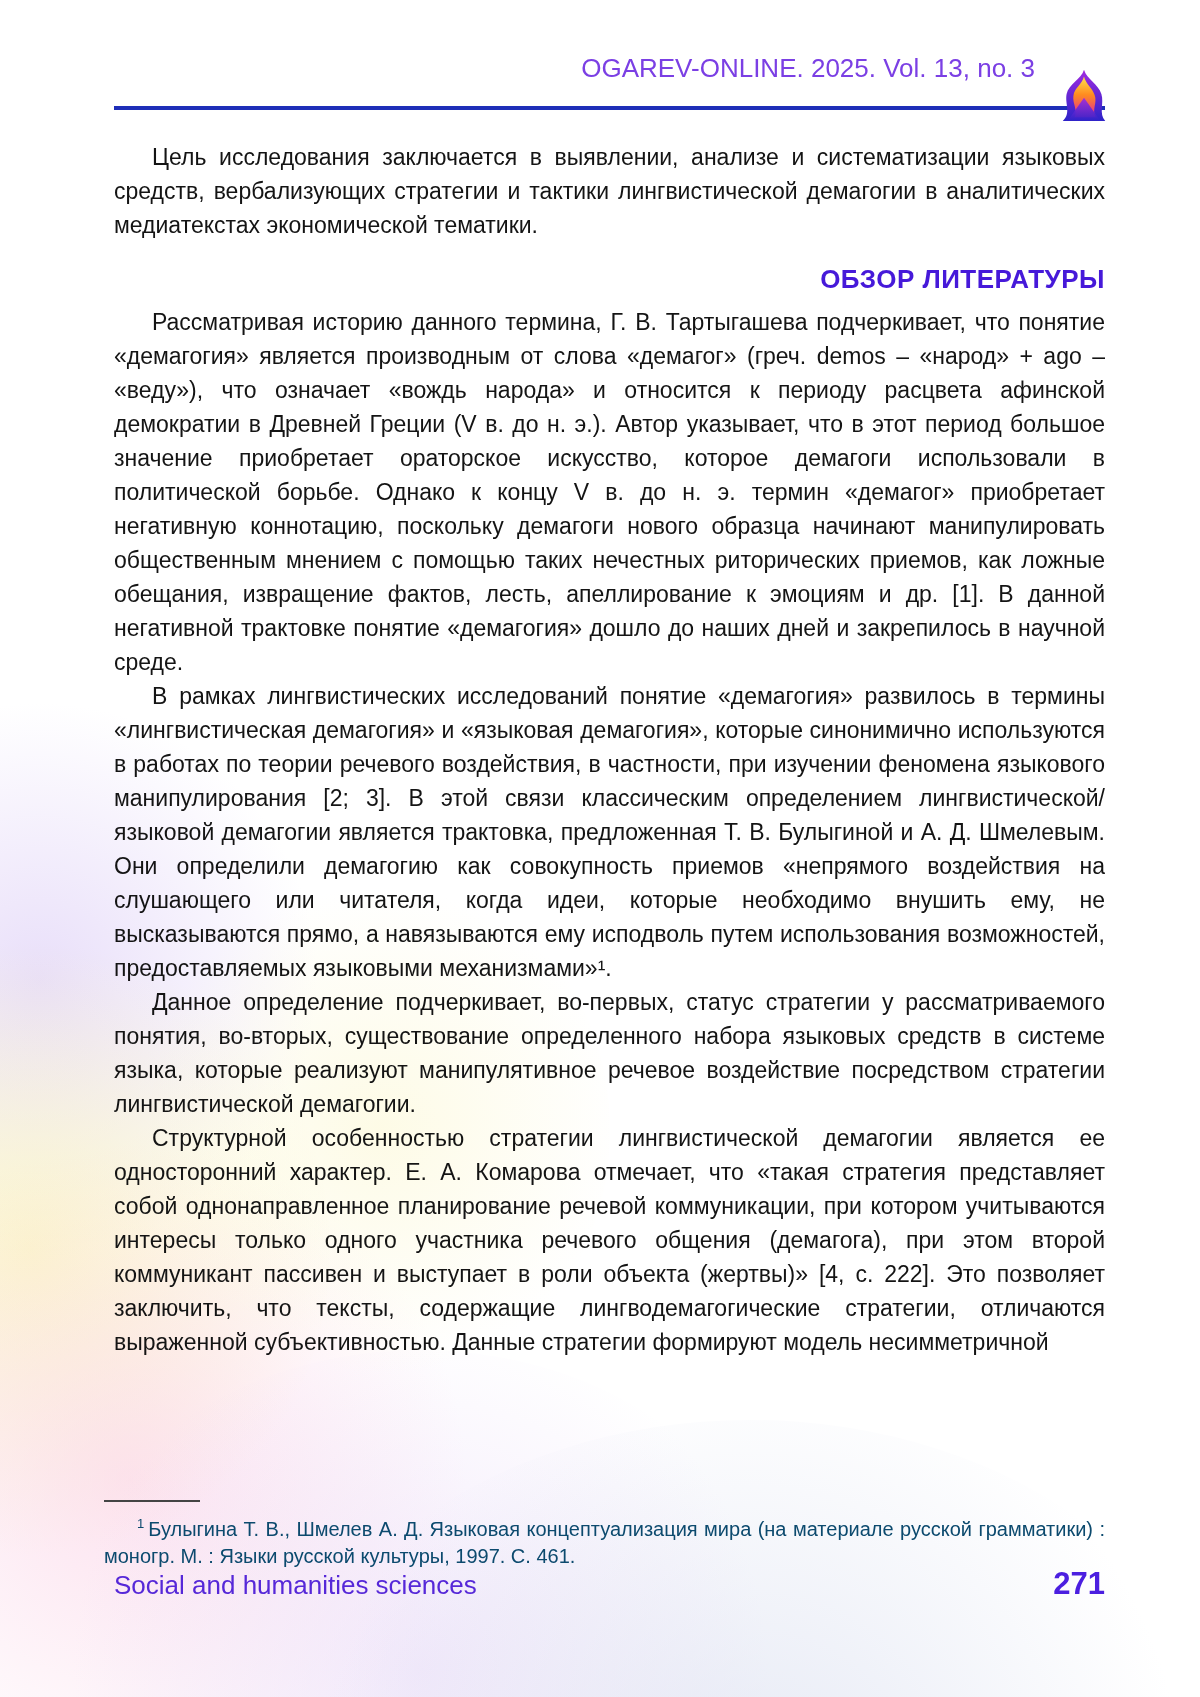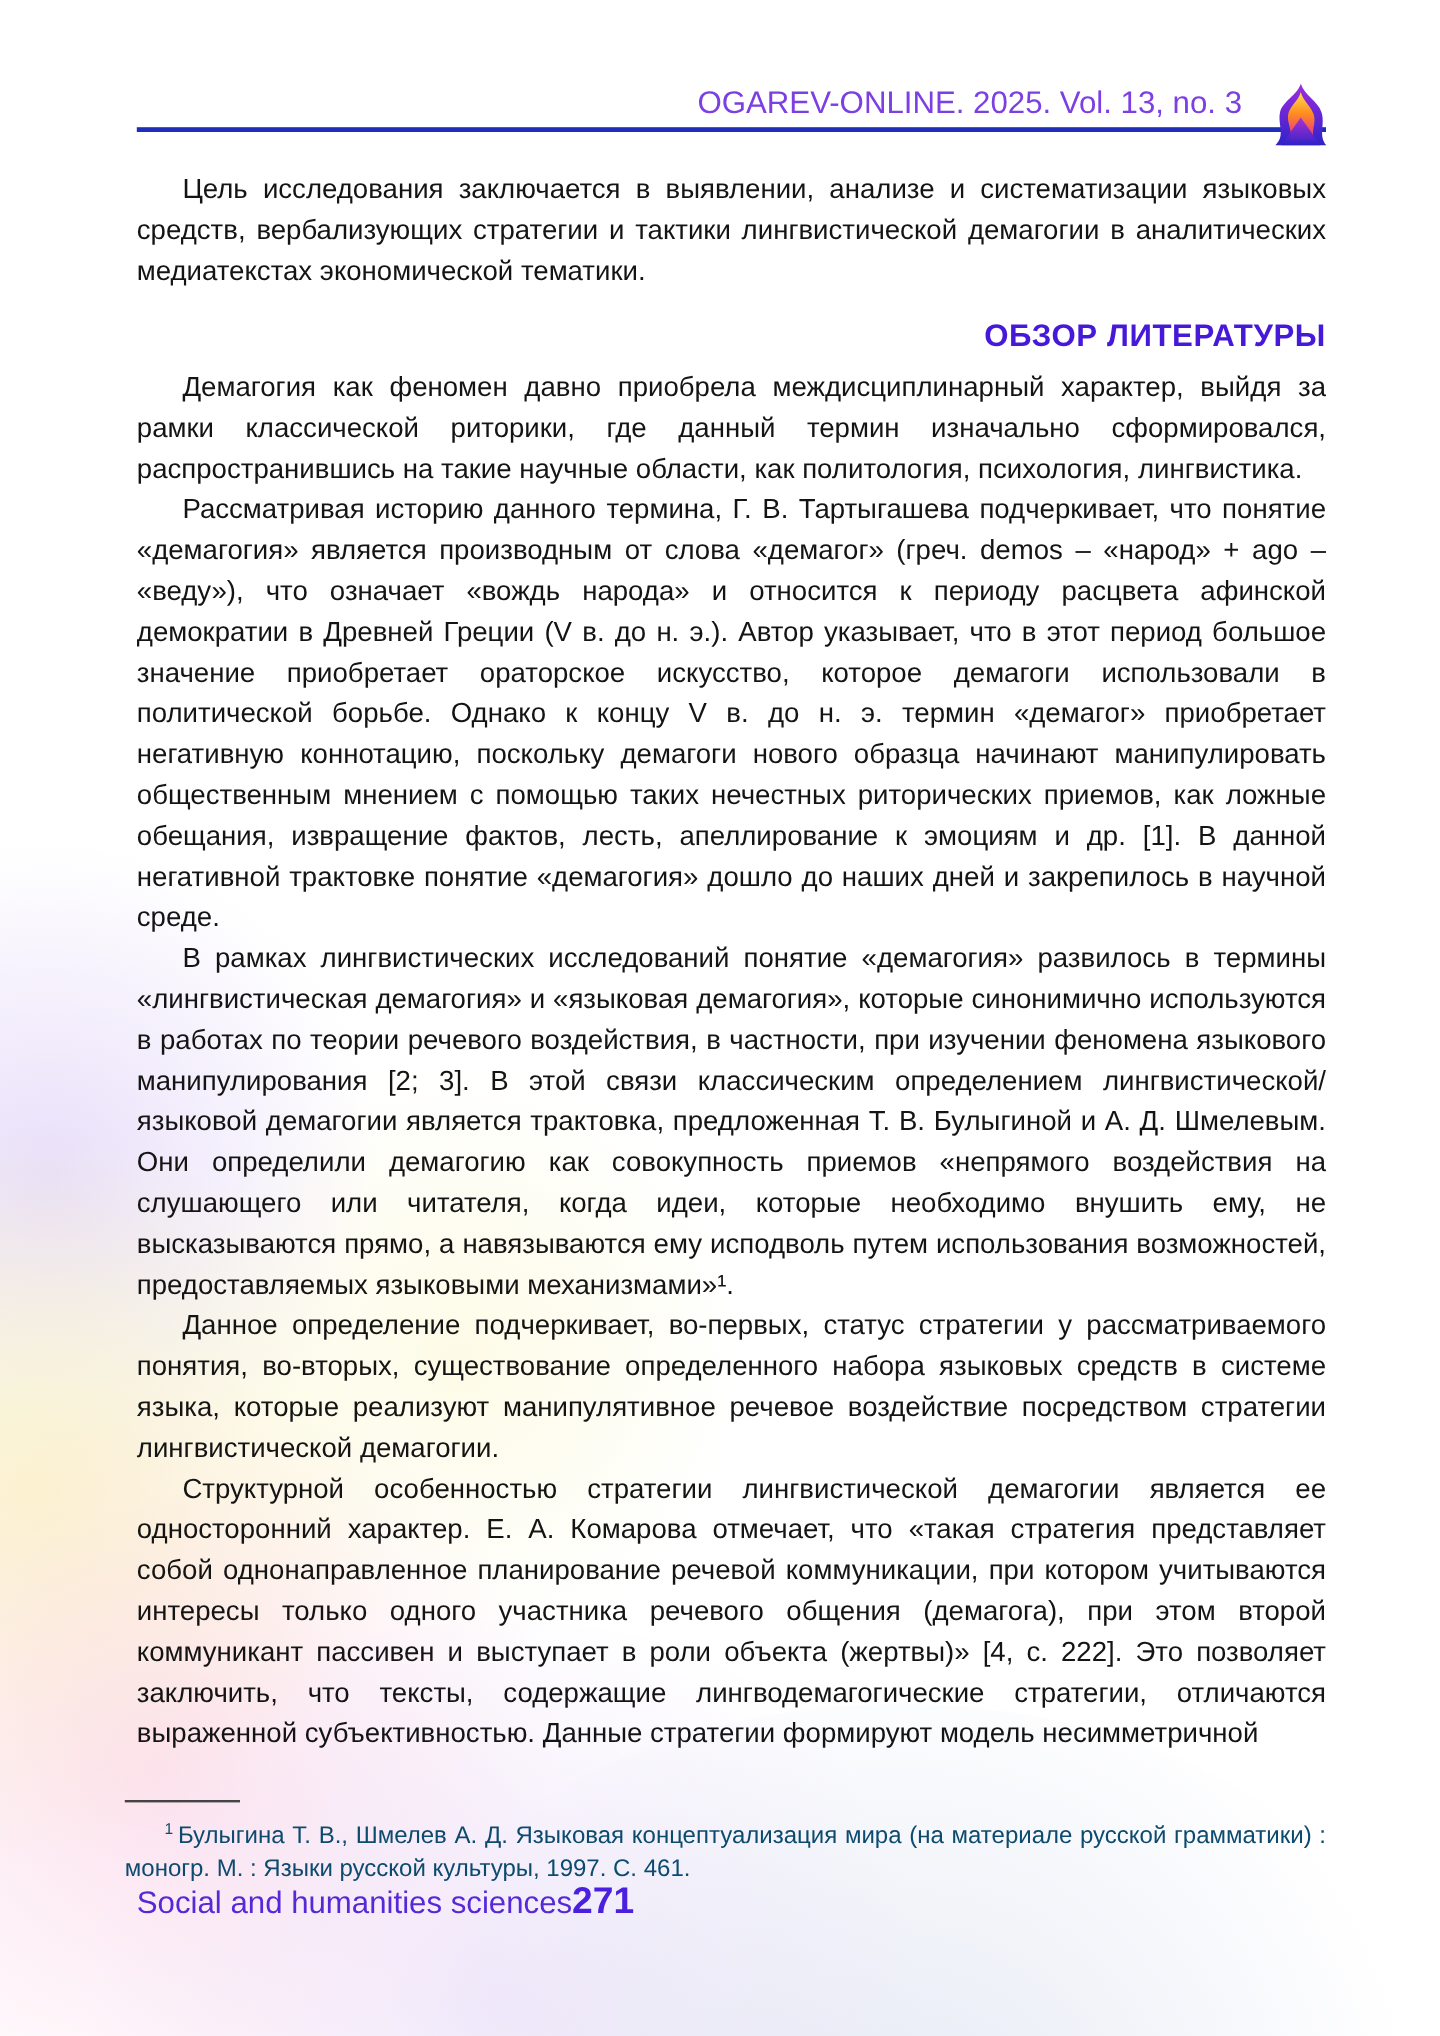--- a/index.html
+++ b/index.html
@@ -26,21 +26,21 @@
   .b6 { left: 260px;  top: 1420px; width: 980px; height: 760px;
         background: radial-gradient(circle, rgba(213,219,238,0.6), rgba(213,219,238,0) 70%); }
 
   .header {
     position: absolute;
     left: 114px; right: 95px; top: 0; height: 106px;
     border-bottom: 4px solid #1e2eb8;
     display: flex; align-items: flex-end; justify-content: flex-end;
   }
   .journal-title {
-    font-size: 26px; color: #7b3fe4; padding-bottom: 5px; padding-right: 70px;
+    font-size: 26px; color: #7b3fe4; padding-bottom: 22px; padding-right: 70px;
     white-space: nowrap;
   }
   .logo { position: absolute; right: -8px; bottom: -16px; line-height: 0; }
 
   .content {
     position: absolute;
     left: 114px; right: 95px; top: 140px; height: 1372px;
     overflow: hidden;
     text-align: justify;
     color: #141414;
@@ -61,21 +61,21 @@
     letter-spacing: 0.5px;
   }
 
   .footnote-block { position: absolute; left: 104px; right: 95px; top: 1500px; color: #0c4a6e; }
   .footnote-rule  { width: 96px; height: 2px; background: #444; margin-bottom: 8px; }
   .footnote-text  { margin: 0; font-size: 20px; line-height: 27px; text-indent: 33px; text-align: justify; }
   .footnote-text sup { font-size: 13px; margin-right: 4px; }
 
   .footer {
     position: absolute; left: 114px; right: 95px; top: 1566px;
-    display: flex; justify-content: flex-start; align-items: baseline;
+    display: flex; justify-content: space-between; align-items: baseline;
   }
   .footer-label { font-size: 26px; color: #5628d8; }
   .page-number  { font-size: 31px; font-weight: bold; color: #4b1fe0; }
 </style>
 </head>
 <body>
 
 <div class="page">
 
   <div class="blob b1"></div>
@@ -105,21 +105,20 @@
         <path fill="url(#gBlue)" d="M13 57 L30 33 L47 57 Z" opacity="0.92"></path>
       </svg>
     </span>
   </div>
 
   <div class="content">
     <p class="body-para">Цель исследования заключается в выявлении, анализе и систематизации языковых средств, вербализующих стратегии и тактики лингвистической демагогии в аналитических медиатекстах экономической тематики.</p>
 
     <h2 class="section-heading">ОБЗОР ЛИТЕРАТУРЫ</h2>
 
-    <p class="body-para">Демагогия как феномен давно приобрела междисциплинарный характер, выйдя за рамки классической риторики, где данный термин изначально сформировался, распространившись на такие научные области, как политология, психология, лингвистика.</p>
     <p class="body-para">Рассматривая историю данного термина, Г. В. Тартыгашева подчеркивает, что понятие «демагогия» является производным от слова «демагог» (греч. demos – «народ» + ago – «веду»), что означает «вождь народа» и относится к периоду расцвета афинской демократии в Древней Греции (V в. до н. э.). Автор указывает, что в этот период большое значение приобретает ораторское искусство, которое демагоги использовали в политической борьбе. Однако к концу V в. до н. э. термин «демагог» приобретает негативную коннотацию, поскольку демагоги нового образца начинают манипулировать общественным мнением с помощью таких нечестных риторических приемов, как ложные обещания, извращение фактов, лесть, апеллирование к эмоциям и др. [1]. В данной негативной трактовке понятие «демагогия» дошло до наших дней и закрепилось в научной среде.</p>
     <p class="body-para">В рамках лингвистических исследований понятие «демагогия» развилось в термины «лингвистическая демагогия» и «языковая демагогия», которые синонимично используются в работах по теории речевого воздействия, в частности, при изучении феномена языкового манипулирования [2; 3]. В этой связи классическим определением лингвистической/языковой демагогии является трактовка, предложенная Т. В. Булыгиной и А. Д. Шмелевым. Они определили демагогию как совокупность приемов «непрямого воздействия на слушающего или читателя, когда идеи, которые необходимо внушить ему, не высказываются прямо, а навязываются ему исподволь путем использования возможностей, предоставляемых языковыми механизмами»¹.</p>
     <p class="body-para">Данное определение подчеркивает, во-первых, статус стратегии у рассматриваемого понятия, во-вторых, существование определенного набора языковых средств в системе языка, которые реализуют манипулятивное речевое воздействие посредством стратегии лингвистической демагогии.</p>
     <p class="body-para">Структурной особенностью стратегии лингвистической демагогии является ее односторонний характер. Е. А. Комарова отмечает, что «такая стратегия представляет собой однонаправленное планирование речевой коммуникации, при котором учитываются интересы только одного участника речевого общения (демагога), при этом второй коммуникант пассивен и выступает в роли объекта (жертвы)» [4, с. 222]. Это позволяет заключить, что тексты, содержащие лингводемагогические стратегии, отличаются выраженной субъективностью. Данные стратегии формируют модель несимметричной</p>
   </div>
 
   <div class="footnote-block">
     <div class="footnote-rule"></div>
     <p class="footnote-text"><sup>1</sup><span>Булыгина Т. В., Шмелев А. Д. Языковая концептуализация мира (на материале русской грамматики) : моногр. М. : Языки русской культуры, 1997. С. 461.</span></p>
   </div>

